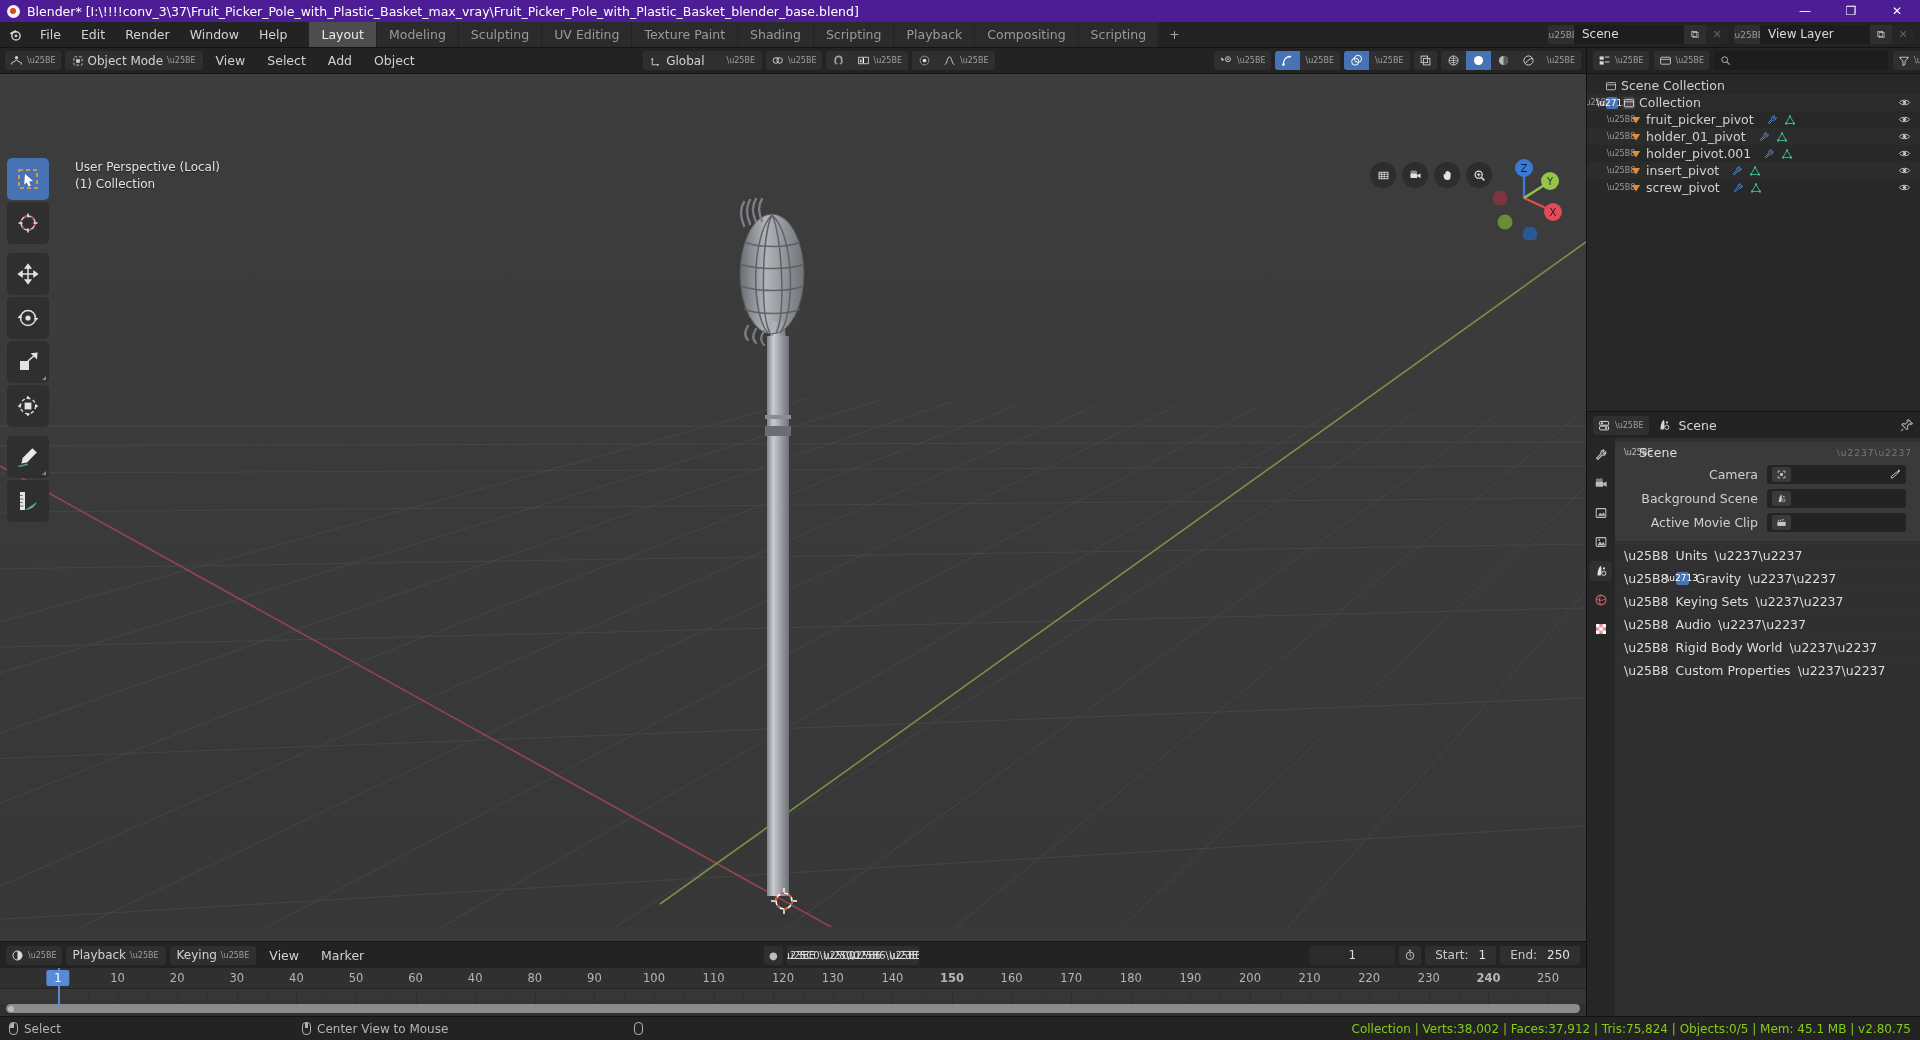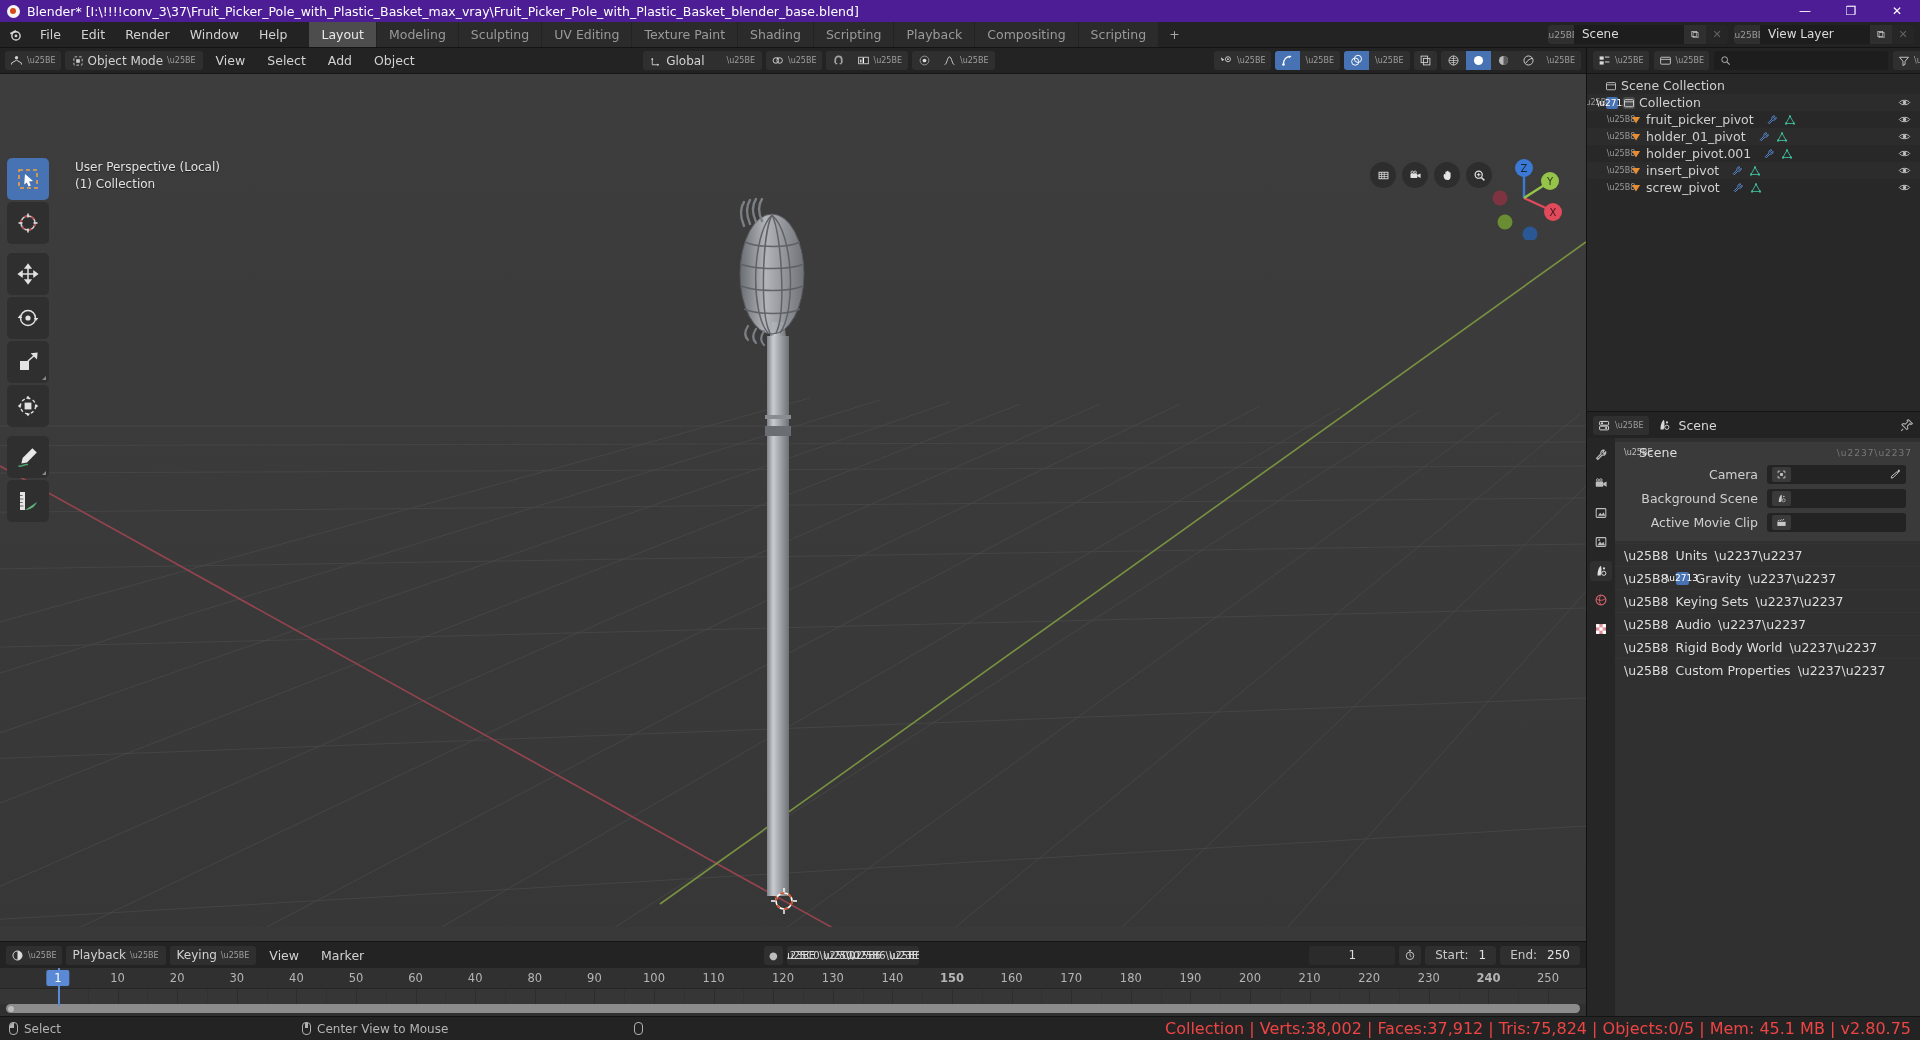--- a/index.html
+++ b/index.html
@@ -168,21 +168,21 @@
   .sep-row { height:23px; display:flex; align-items:center; gap:7px; padding:0 9px;
     font-size:12.5px; color:#dedede; position:relative; border-top:1px solid #343434; }
   .chk { width:13px; height:13px; background:#4772b3; border-radius:2px;
     display:flex; align-items:center; justify-content:center; color:#fff;
     font-size:9px; }
 
   
   #statusbar { height:24px; background:#232323; display:flex; align-items:center;
     padding:0 9px; font-size:12px; color:#b4b4b4; border-top:1px solid #141414; }
   .hint { display:flex; align-items:center; gap:6px; margin-right:26px; }
-  #status-right { margin-left:auto; font-size:16px; color:#ef4444; }
+  #status-right { margin-left:auto; font-size:12px; color:#84cc16; }
   .mouseic { width:9px; height:13px; border:1.4px solid #b0b0b0; border-radius:4px;
     position:relative; }
   .mouseic.l:before { content:""; position:absolute; left:-0.5px; top:-0.5px;
     width:4px; height:5px; background:#b0b0b0; border-radius:3px 0 0 0; }
   .mouseic.m:before { content:""; position:absolute; left:2.3px; top:-0.5px;
     width:2.4px; height:5px; background:#b0b0b0; }
 </style>
 </head>
 <body>
 

